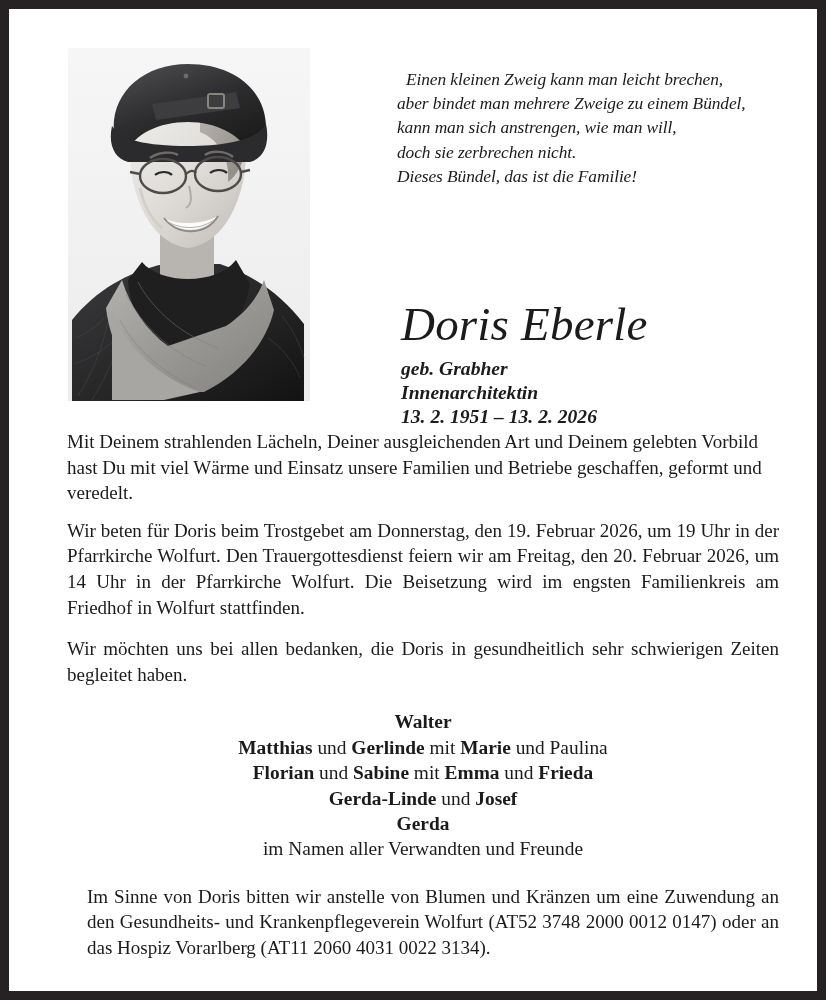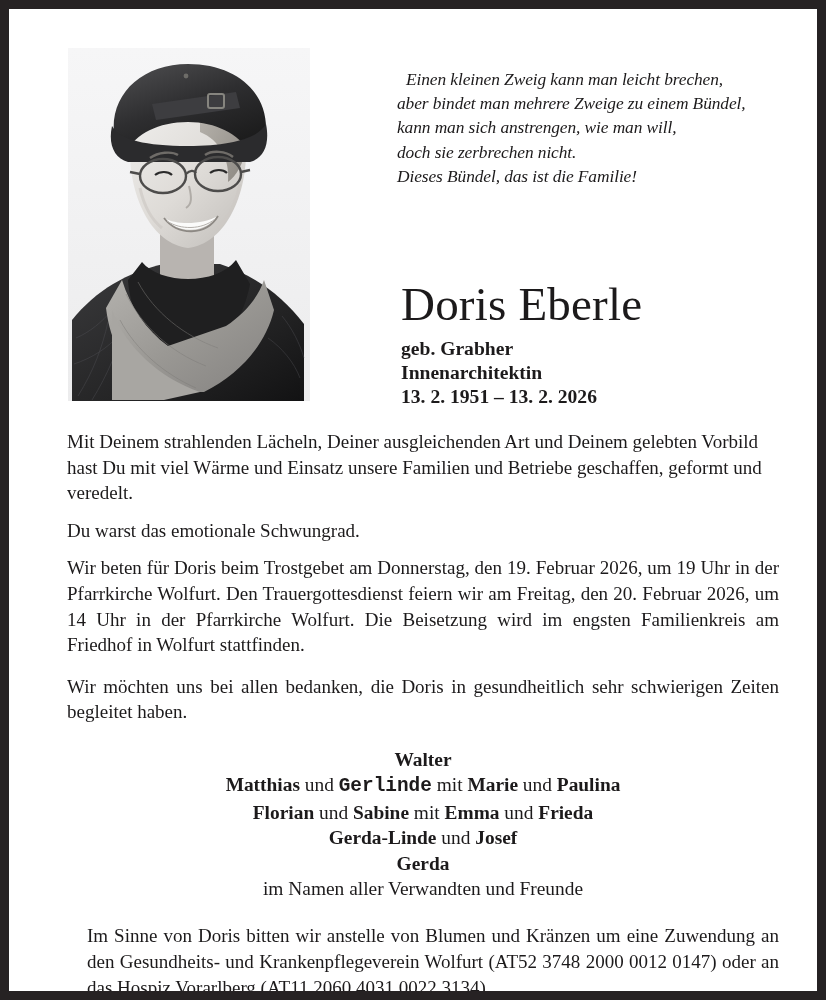--- a/index.html
+++ b/index.html
@@ -54,22 +54,23 @@
     line-height: 24.2px;
     color: #1c1a1b;
     letter-spacing: -0.1px;
   }
   .quote .q-line { display: block; white-space: nowrap; }
   .quote .q-line.first { text-indent: 9px; }
 
   .name-block {
     position: absolute;
     left: 392px;
-    top: 268px;
+    top: 288px;
     width: 420px;
+    font-style: italic;
   }
   .deceased-name {
     font-size: 47px;
     line-height: 54px;
     color: #1c1a1b;
     letter-spacing: 0.2px;
     white-space: nowrap;
   }
   .sub-line {
     font-size: 19.6px;
@@ -240,27 +241,26 @@
       <div class="name-block">
         <div class="deceased-name">Doris Eberle</div>
         <div class="sub-line maiden">geb. Grabher</div>
         <div class="sub-line">Innenarchitektin</div>
         <div class="dates">13. 2. 1951 – 13. 2. 2026</div>
       </div>
     </div>
 
     <div class="body-col">
       <p class="para tight">Mit Deinem strahlenden Lächeln, Deiner ausgleichenden Art und Deinem gelebten Vorbild hast Du mit viel Wärme und Einsatz unsere Familien und Betriebe geschaffen, geformt und veredelt.</p>
-      <p class="para tight">Du warst das emotionale Schwungrad.</p>
       <p class="para justified">Wir beten für Doris beim Trostgebet am Donnerstag, den 19. Februar 2026, um 19 Uhr in der Pfarrkirche Wolfurt. Den Trauergottesdienst feiern wir am Freitag, den 20. Februar 2026, um 14 Uhr in der Pfarrkirche Wolfurt. Die Beisetzung wird im engsten Familienkreis am Friedhof in Wolfurt stattfinden.</p>
       <p class="para justified gap-before">Wir möchten uns bei allen bedanken, die Doris in gesundheitlich sehr schwierigen Zeiten begleitet haben.</p>
 
       <div class="family">
         <div class="family-line"><span class="" style="font-weight: bold;">Walter</span></div>
-        <div class="family-line"><span class="" style="font-weight: bold;">Matthias</span><span class="conj"> und </span><span class="" style="font-weight: bold; font-family: Liberation Mono, monospace;">Gerlinde</span><span class="conj"> mit </span><span class="" style="font-weight: bold;">Marie</span><span class="conj"> und </span><span class="" style="font-weight: bold;">Paulina</span></div>
+        <div class="family-line"><span class="" style="font-weight: bold;">Matthias</span><span class="conj"> und </span><span class="" style="font-weight: bold;">Gerlinde</span><span class="conj"> mit </span><span class="" style="font-weight: bold;">Marie</span><span class="conj"> und </span><span class="" style="font-weight: normal;">Paulina</span></div>
         <div class="family-line"><span class="" style="font-weight: bold;">Florian</span><span class="conj"> und </span><span class="" style="font-weight: bold;">Sabine</span><span class="conj"> mit </span><span class="" style="font-weight: bold; margin-top: 11px;">Emma</span><span class="conj"> und </span><span class="" style="font-weight: bold;">Frieda</span></div>
         <div class="family-line"><span class="" style="font-weight: bold;">Gerda-Linde</span><span class="conj"> und </span><span class="" style="font-weight: bold;">Josef</span></div>
         <div class="family-line"><span class="" style="font-weight: bold;">Gerda</span></div>
         <div class="family-closing">im Namen aller Verwandten und Freunde</div>
       </div>
 
       <p class="para donation">Im Sinne von Doris bitten wir anstelle von Blumen und Kränzen um eine Zuwendung an den Gesundheits- und Krankenpflegeverein Wolfurt (AT52 3748 2000 0012 0147) oder an das Hospiz Vorarlberg (AT11 2060 4031 0022 3134).</p>
 
     </div>
 

